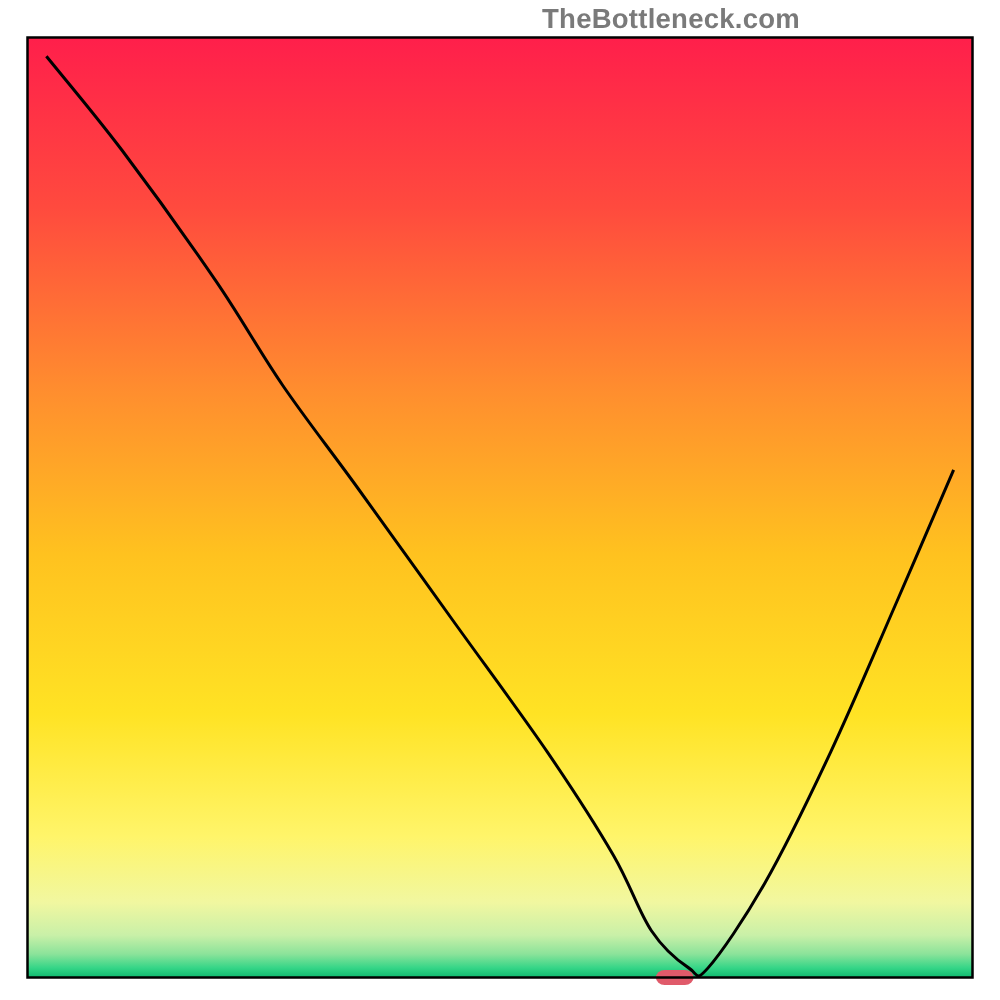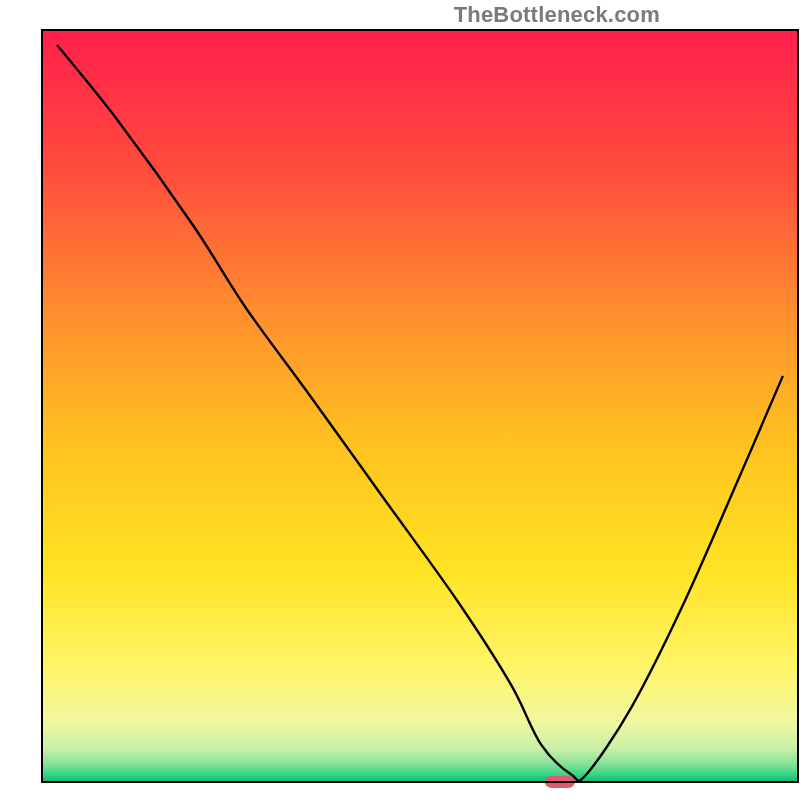--- a/index.html
+++ b/index.html
@@ -7,21 +7,20 @@
     padding: 0;
     width: 800px;
     height: 800px;
     background: #ffffff;
     font-family: Arial, Helvetica, sans-serif;
   }
   .stage {
     position: relative;
     width: 648px;
     height: 800px;
-    margin-left: 20px;
   }
   .watermark {
     position: absolute;
     top: 2px;
     right: 8px;
     font-size: 22px;
     font-weight: 600;
     color: #7a7a7a;
     letter-spacing: 0.2px;
     user-select: none;

